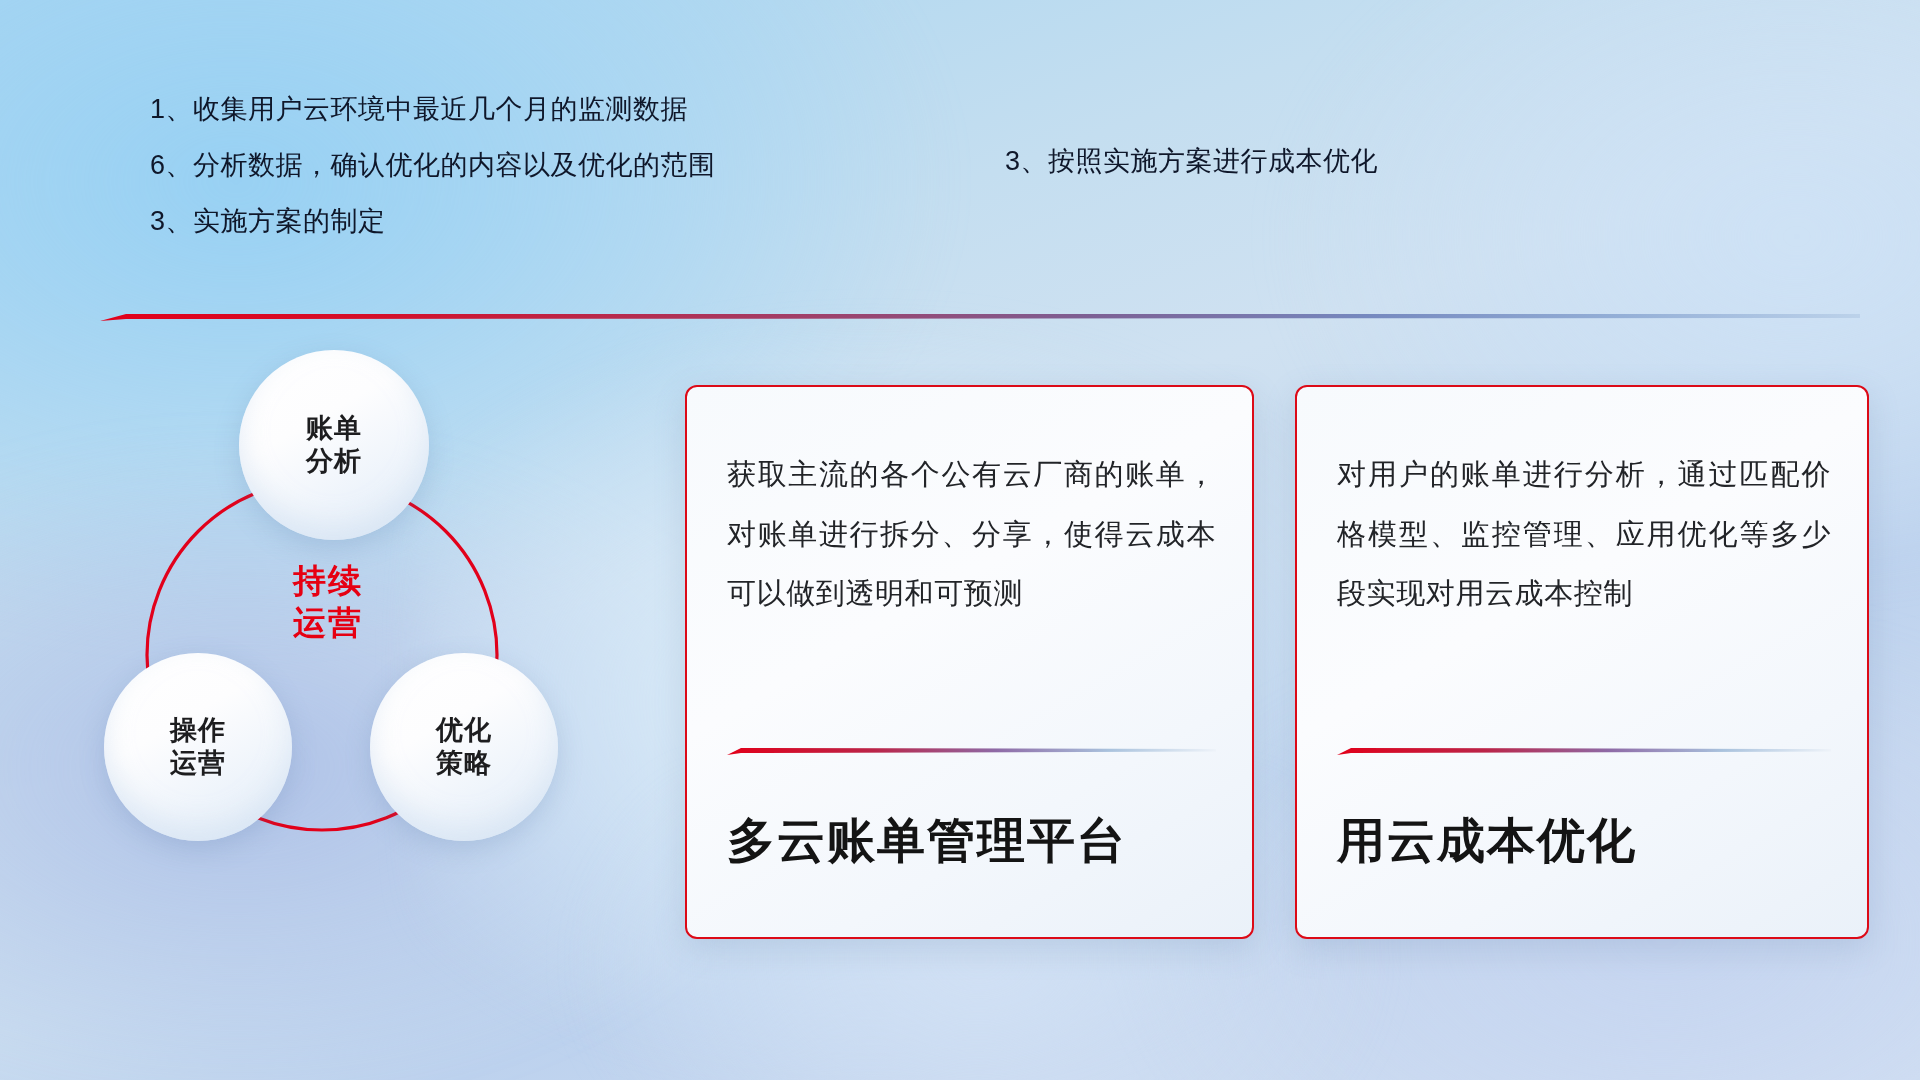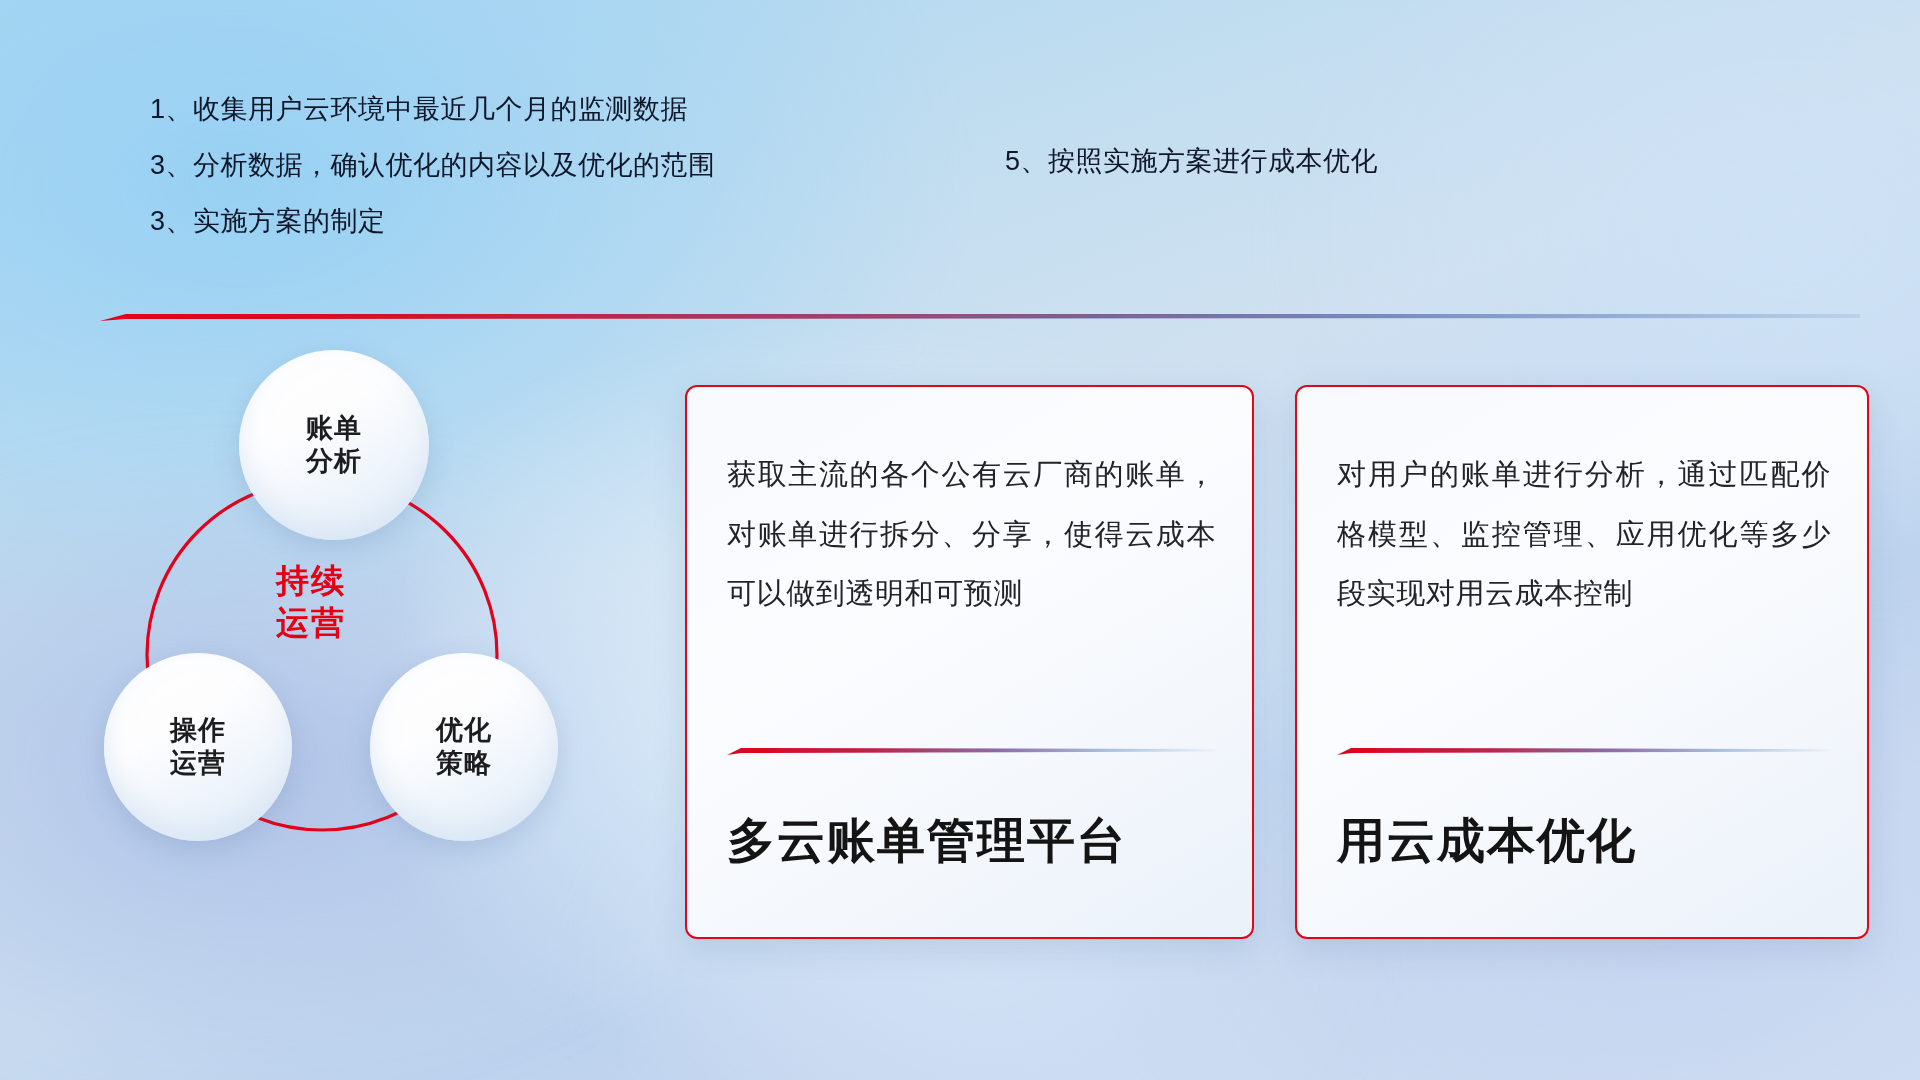--- a/index.html
+++ b/index.html
@@ -84,21 +84,21 @@
     display:flex;align-items:center;justify-content:center;text-align:center;
   }
   .bubble .txt{
     color:#1d1d1f;font-weight:700;line-height:1.24;
     font-size:27px;letter-spacing:1px;
   }
   .bubble-top{left:144px;top:-5px;width:190px;height:190px;}
   .bubble-left{left:9px;top:298px;width:188px;height:188px;}
   .bubble-right{left:275px;top:298px;width:188px;height:188px;}
   .center-label{
-    position:absolute;left:126px;top:205px;width:180px;text-align:center;
+    position:absolute;left:143px;top:205px;width:180px;text-align:center;
     color:#e60012;font-weight:800;font-size:33px;line-height:1.28;letter-spacing:2px;
   }
 
   
   .card{
     position:absolute;top:385px;height:550px;
     border:2px solid #dc0a17;border-radius:12px;
     background:linear-gradient(150deg,#f7fafd 0%,#fbfcfe 40%,#f3f7fc 72%,#eaf1f9 100%);
     box-shadow:0 10px 32px rgba(95,125,165,.20);
     overflow:hidden;
@@ -128,25 +128,25 @@
   <div class="bg-glow-a"></div>
   <div class="bg-glow-d"></div>
   <div class="bg-glow-c"></div>
   <div class="bg-glow-b"></div>
   <div class="bg-glow-e"></div>
   <div class="bg-glow-f"></div>
 
   <div class="steps">
     <div class="steps-col left">
       <div class="step-line">1、收集用户云环境中最近几个月的监测数据</div>
-      <div class="step-line">3、分析数据，确认优化的内容以及优化的范围</div>
+      <div class="step-line">6、分析数据，确认优化的内容以及优化的范围</div>
       <div class="step-line">3、实施方案的制定</div>
     </div>
     <div class="steps-col right">
-      <div class="step-line">5、按照实施方案进行成本优化</div>
+      <div class="step-line">3、按照实施方案进行成本优化</div>
     </div>
   </div>
 
   <div class="divider-wrap">
     <svg width="1760" height="22" viewBox="0 0 1760 22" preserveAspectRatio="none">
       <defs>
         <linearGradient id="divGrad" x1="0" y1="0" x2="1" y2="0">
           <stop offset="0%" stop-color="#e2001a"></stop>
           <stop offset="16%" stop-color="#d4102a"></stop>
           <stop offset="38%" stop-color="#a53b63"></stop>

